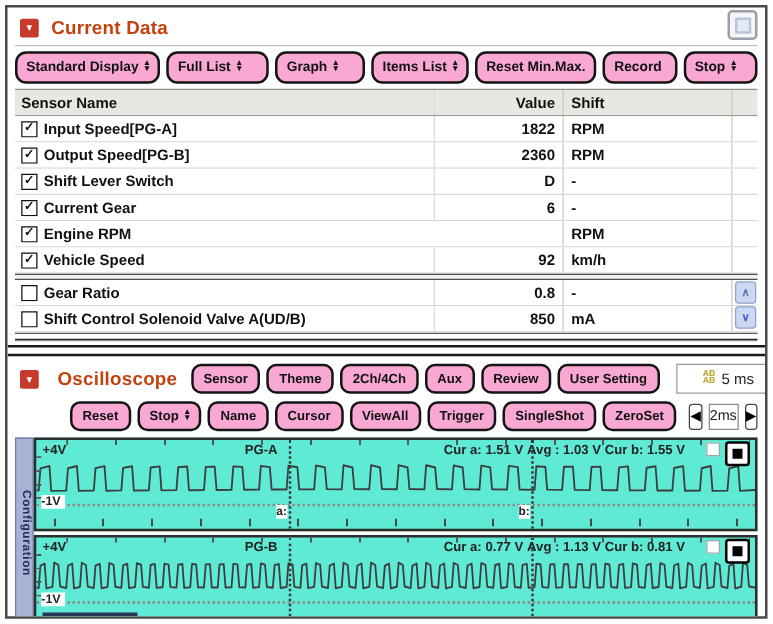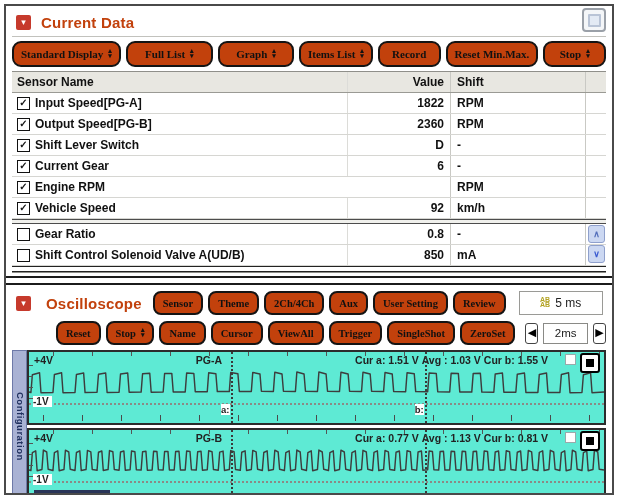--- a/index.html
+++ b/index.html
@@ -9,21 +9,21 @@
   
   .title-row{display:flex;align-items:center;height:24px;position:relative;flex:0 0 auto;}
   .panel-icon{width:15px;height:15px;background:#c63a2c;border-radius:2px;color:#fff;font-size:9px;line-height:14px;text-align:center;margin:0 10px 0 4px;flex:0 0 auto;}
   .panel-title{font-size:15px;font-weight:700;color:#c2410c;letter-spacing:.2px;}
   .title-underline{border-bottom:1px solid #c2c2bd;margin:2px 0 3px 0;flex:0 0 auto;}
   .max-btn{position:absolute;right:0;top:-2px;width:20px;height:20px;border:2px solid #9aa0a8;border-radius:4px;background:#f4f6f8;display:flex;align-items:center;justify-content:center;}
   .max-btn::after{content:"";width:9px;height:9px;border:2px solid #b9c4d6;background:#e3eaf4;border-radius:1px;}
 
   
   .toolbar{display:flex;gap:5px;align-items:center;margin:1px 0 4px 0;flex:0 0 auto;}
-  .btn{box-sizing:border-box;height:26px;border:2px solid #141414;border-radius:9px;background:#c2410c;display:flex;align-items:center;justify-content:center;font-size:11px;font-weight:600;color:#111;padding:0 7px;white-space:nowrap;font-family:Liberation Serif, serif;}
+  .btn{box-sizing:border-box;height:26px;border:2px solid #141414;border-radius:9px;background:#f9a8d4;display:flex;align-items:center;justify-content:flex-start;font-size:11px;font-weight:600;color:#111;padding:0 7px;white-space:nowrap;}
   .spinner{display:inline-flex;flex-direction:column;font-size:7px;line-height:4.6px;margin-left:5px;color:#111;}
   .grow{flex:1 1 auto;}
 
   
   .tbl{flex:0 0 auto;border:1px solid #8f8f8a;border-left:none;border-right:none;}
   .thead{display:flex;height:20px;background:#e8e7e1;border-bottom:1px solid #9a9a94;font-size:12px;font-weight:700;color:#111;align-items:center;}
   .trow{display:flex;height:20px;align-items:center;font-size:12px;font-weight:700;color:#111;border-bottom:1px solid #d6d6d2;background:#fff;}
   .c-name{flex:1 1 auto;display:flex;align-items:center;padding-left:5px;min-width:0;overflow:hidden;white-space:nowrap;}
   .c-val{flex:0 0 96px;text-align:right;padding-right:6px;border-left:1px solid #dcdcd8;align-self:stretch;display:flex;align-items:center;justify-content:flex-end;}
   .c-unit{flex:0 0 128px;text-align:left;padding-left:6px;border-left:1px solid #c9c9c4;align-self:stretch;display:flex;align-items:center;}
@@ -113,25 +113,25 @@
           <span>▾</span>
         </span>
       </div>
     <div class="btn" style="flex:1.0">
         <span>Items List</span>
         <span class="spinner">
           <span>▴</span>
           <span>▾</span>
         </span>
       </div>
+    <div class="btn" style="flex:1.3">
+        <span>Reset Min.Max.</span>
+      </div>
     <div class="btn" style="flex:1.0">
         <span>Record</span>
-      </div>
-    <div class="btn" style="flex:1.3">
-        <span>Reset Min.Max.</span>
       </div>
     <div class="btn" style="flex:1.0">
         <span>Stop</span>
         <span class="spinner">
           <span>▴</span>
           <span>▾</span>
         </span>
       </div>
   </div>
 
@@ -235,24 +235,24 @@
     <div class="btn sm">
         <span>Theme</span>
       </div>
     <div class="btn sm">
         <span>2Ch/4Ch</span>
       </div>
     <div class="btn sm">
         <span>Aux</span>
       </div>
     <div class="btn sm">
+        <span>Review</span>
+      </div>
+    <div class="btn sm">
         <span>User Setting</span>
-      </div>
-    <div class="btn sm">
-        <span>Review</span>
       </div>
     <div class="time-box">
       <span class="ab-icon">
           <span>AB</span>
           <span>AB</span>
         </span>
       <span>5 ms</span>
     </div>
     <div class="grow"></div>
 

